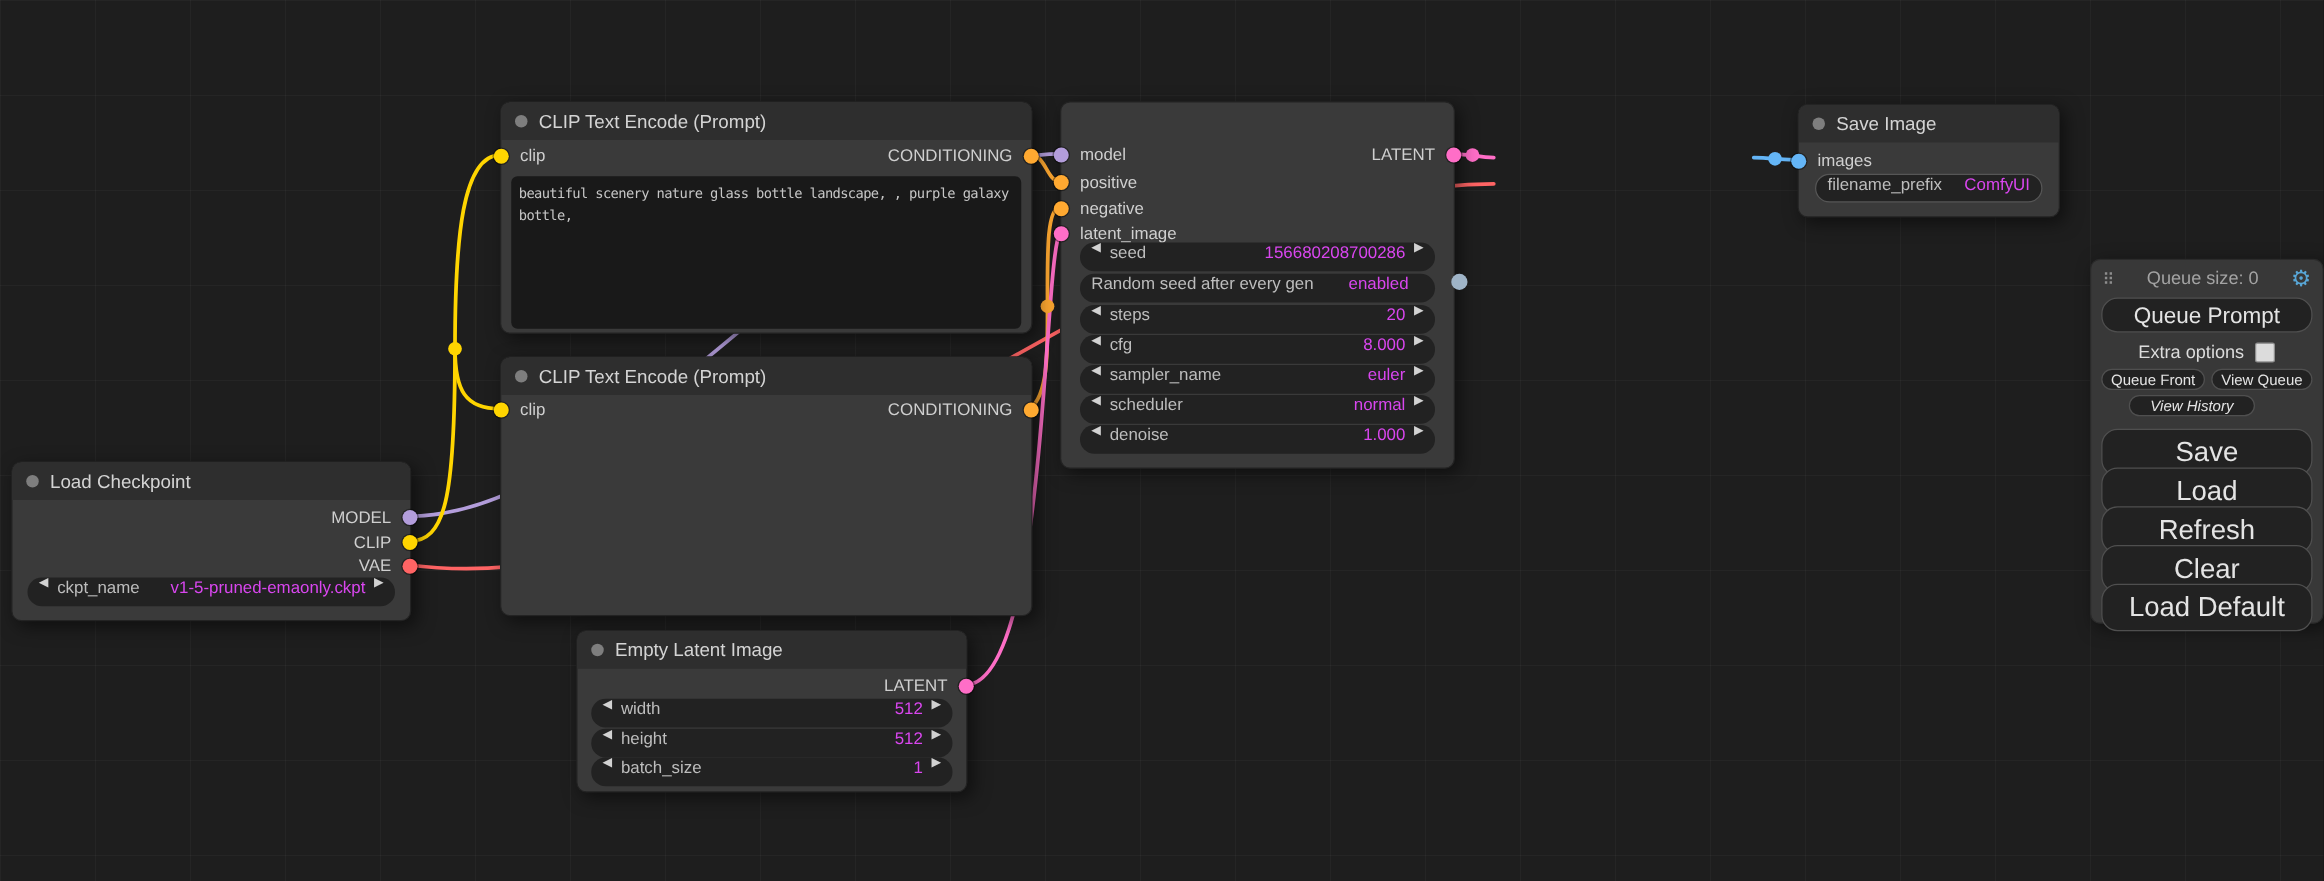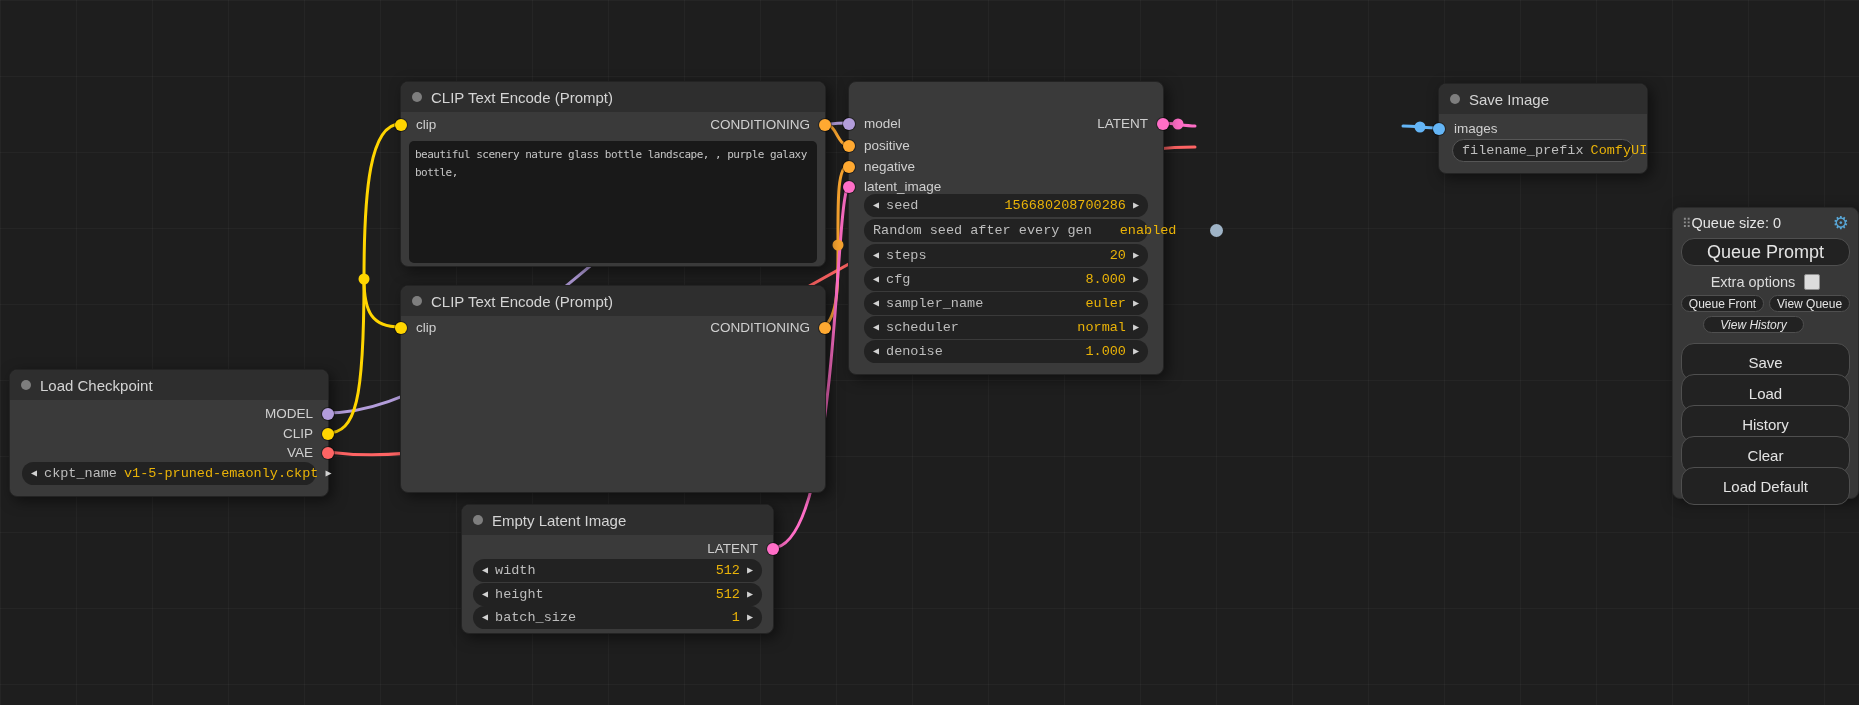--- a/index.html
+++ b/index.html
@@ -18,40 +18,40 @@
   .ntitle{position:absolute;left:0;top:0;right:0;height:30px;background:#2e2e2e;
           border-radius:7px 7px 0 0;display:flex;align-items:center;gap:9px;
           padding:0 11px;font-size:15px;color:#d4d4d4;}
   .ndot{width:10px;height:10px;border-radius:50%;background:#7e7e7e;flex:none;}
   .slot{position:absolute;font-size:13.5px;color:#cfcfcf;height:20px;line-height:20px;white-space:nowrap;}
   .slot.in{left:15px;} .slot.out{right:15px;text-align:right;}
   .dot{position:absolute;width:12px;height:12px;border-radius:50%;
        box-shadow:0 0 0 1px rgba(0,0,0,.4);z-index:3;}
   .dot.in{left:-6px;} .dot.out{right:-6px;}
   .widget{position:absolute;height:23px;background:#222;border-radius:12px;
-          display:flex;align-items:center;padding:0 9px;gap:7px;font-size:13.5px;color:#c9c9c9;font-family:Liberation Mono, monospace;}
+          display:flex;align-items:flex-start;padding:0 9px;gap:7px;font-size:13.5px;color:#c9c9c9;}
   .widget .lab{color:#bdbdbd;white-space:nowrap;}
-  .widget .val{margin-left:auto;color:#eab308;white-space:nowrap;}
+  .widget .val{margin-left:auto;color:#d946ef;white-space:nowrap;}
   .widget.text{border:1px solid #565656;}
   .arr{font-size:10px;color:#d2d2d2;line-height:1;flex:none;}
   .toggle{width:13px;height:13px;border-radius:50%;background:#9fb4c7;flex:none;margin-left:6px;}
   .prompt{position:absolute;background:#191919;border-radius:5px;padding:5px 6px;
           font-family:"DejaVu Sans Mono",monospace;font-size:11px;line-height:1.6;
           letter-spacing:-0.5px;color:#c6c6c6;white-space:pre-wrap;overflow:hidden;}
 
   .qpanel{position:absolute;left:1672px;top:207px;width:185px;height:290px;z-index:4;
           background:#383838;border:1px solid #2a2a2a;border-radius:8px;
           box-shadow:4px 4px 14px rgba(0,0,0,.5);}
   .qhead{position:absolute;left:0;right:0;top:0;height:30px;display:flex;align-items:center;padding:0 9px;}
   .qhandle{color:#8d8d8d;font-size:13px;flex:none;}
-  .qtitle{flex:1;font-size:14.5px;color:#e5e5e5;}
+  .qtitle{flex:1;text-align:center;font-size:14.5px;color:#a3a3a3;}
   .qgear{color:#58a6d6;font-size:18px;flex:none;line-height:1;}
   .btn{position:absolute;background:#222;border:1px solid #4f4f4f;border-radius:13px;
        color:#e4e4e4;display:flex;align-items:center;justify-content:center;box-sizing:border-box;}
-  .btn.big{left:8px;width:169px;height:38px;font-size:15px;}
+  .btn.big{left:8px;width:169px;height:38px;font-size:22px;}
   .btn.small{height:17px;font-size:12px;border-radius:9px;}
   .extra{position:absolute;left:0;right:0;top:63px;height:22px;display:flex;
          align-items:center;justify-content:center;gap:9px;font-size:14.5px;color:#dcdcdc;}
   .checkbox{width:14px;height:14px;background:#dcdcdc;border:1px solid #8f8f8f;border-radius:2px;}
 </style>
 </head>
 <body>
 
 <div class="graph">
 
@@ -220,18 +220,18 @@
     <div class="btn big" style="top:30px;height:28px;font-size:18px;">Queue Prompt</div>
     <div class="extra">
       <span>Extra options</span>
       <span class="checkbox"></span>
     </div>
     <div class="btn small" style="left:8px;top:87px;width:83px;">Queue Front</div>
     <div class="btn small" style="left:96px;top:87px;width:81px;">View Queue</div>
     <div class="btn small" style="left:30px;top:108px;width:101px;font-style:italic;">View History</div>
     <div class="btn big" style="top:135px;">Save</div>
     <div class="btn big" style="top:166px;">Load</div>
-    <div class="btn big" style="top:197px;">History</div>
+    <div class="btn big" style="top:197px;">Refresh</div>
     <div class="btn big" style="top:228px;">Clear</div>
     <div class="btn big" style="top:259px;">Load Default</div>
   </div>
 
 </div>
 
 </body></html>

